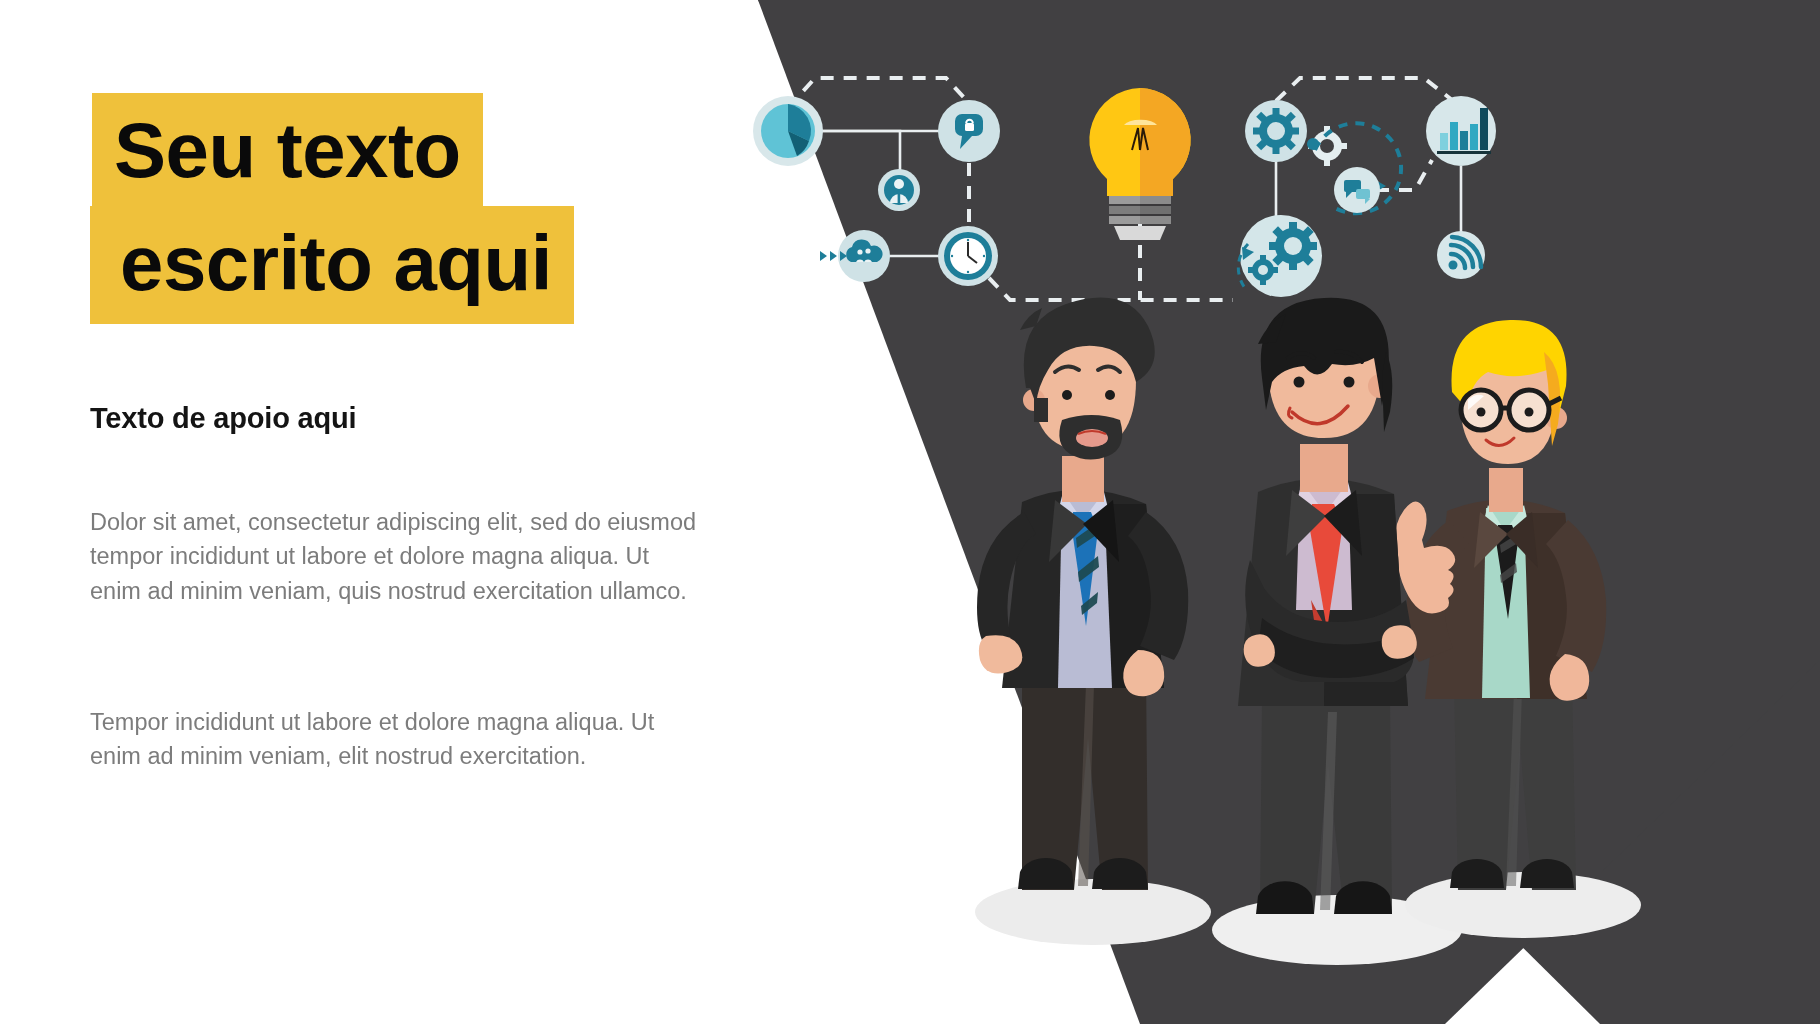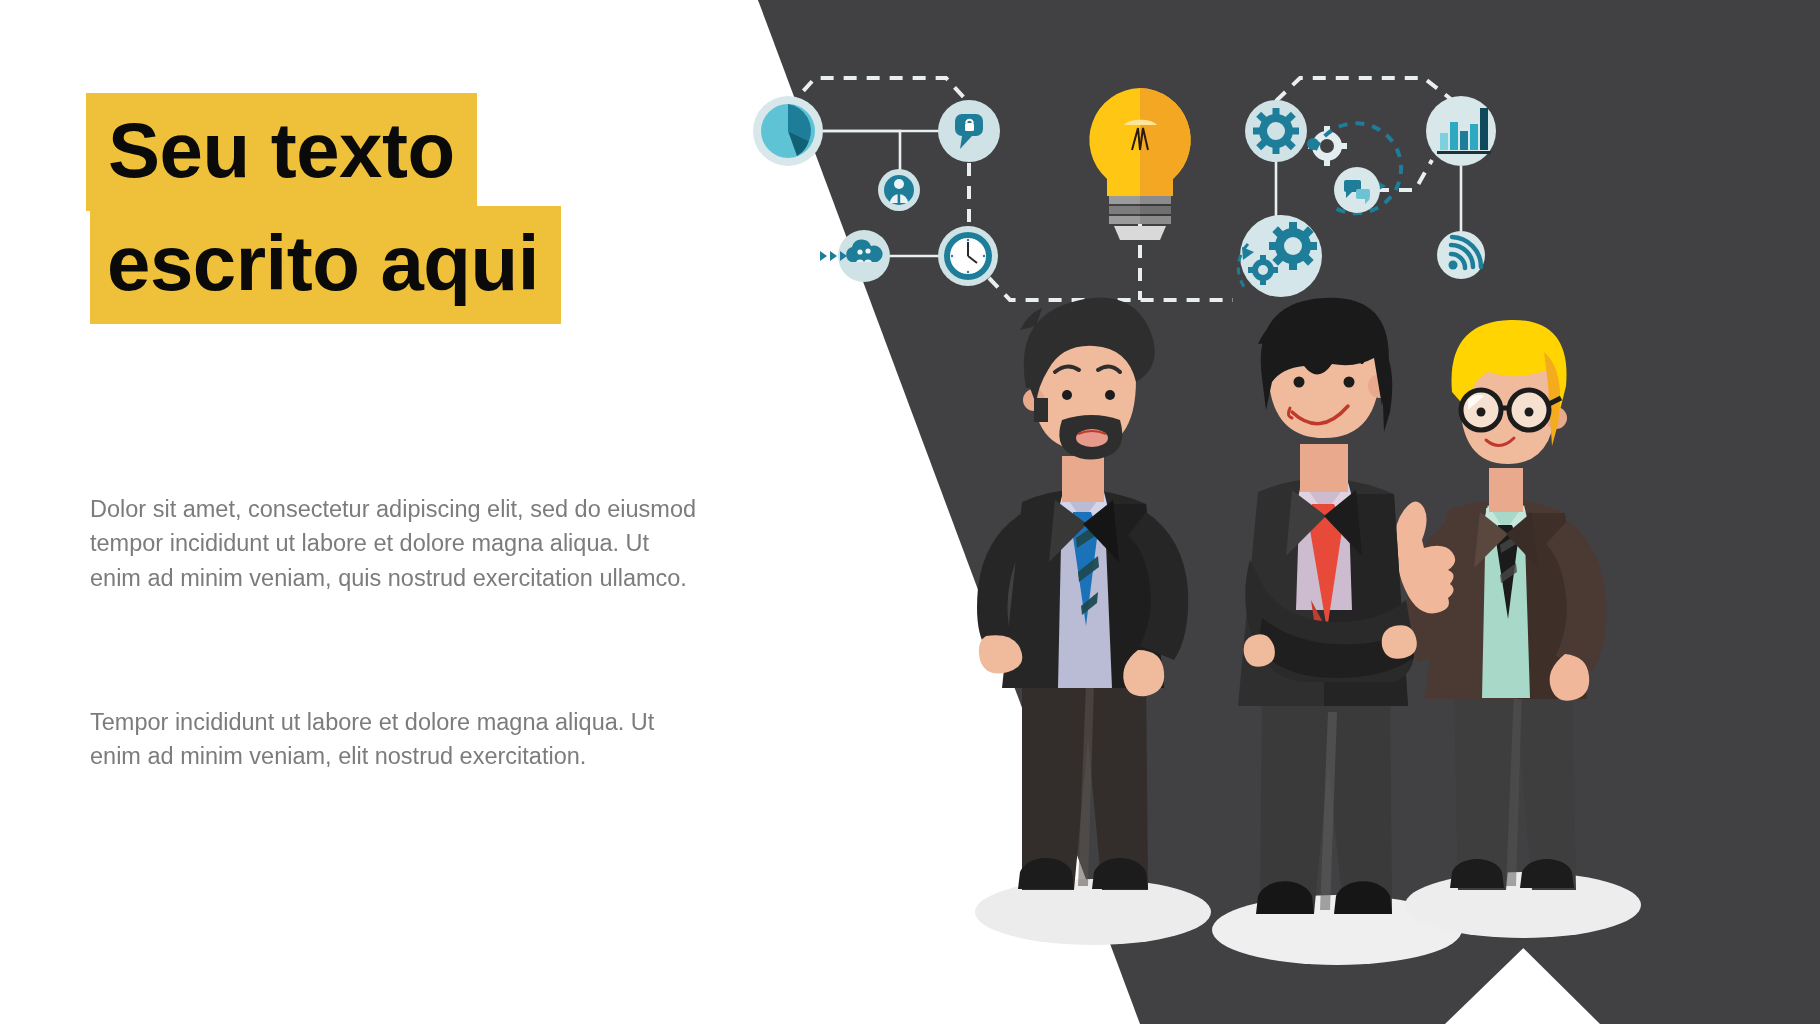--- a/index.html
+++ b/index.html
@@ -30,42 +30,42 @@
     display:inline-block;
     background:#EFC13B;
     color:#0a0a0a;
     font-weight:700;
     font-size:78px;
     line-height:1.0;
     letter-spacing:-0.5px;
     white-space:nowrap;
   }
   #title-line-1{
-    position:absolute; left:86px; top:93px;
+    position:absolute; left:92px; top:93px;
     padding:18px 22px 22px 22px;
     text-align:right;
   }
   #title-line-2{
     position:absolute; left:90px; top:206px;
-    padding:18px 22px 22px 17px;
+    padding:18px 22px 22px 30px;
   }
   #subhead{
     position:absolute; left:90px; top:402px;
     font-size:29px; font-weight:700; color:#141414;
     letter-spacing:-0.2px;
   }
   .body-par{
     position:absolute; left:90px;
     width:610px;
     font-size:23.5px;
     line-height:1.46;
     color:#7c7c7c;
     font-weight:400;
   }
-  #body-par-1{ top:492px; }
+  #body-par-1{ top:505px; }
   #body-par-2{ top:705px; }
 
   
   #art{
     position:absolute; left:0; top:0; width:1820px; height:1024px;
     z-index:4; pointer-events:none;
   }
   #people{
     position:absolute; left:0; top:0; width:1820px; height:1024px;
     z-index:5; pointer-events:none;
@@ -431,19 +431,20 @@
       <path d="M1292,412 q28,26 56,-6" fill="none" stroke="#C0392B" stroke-width="3.5" stroke-linecap="round"></path>
       <path d="M1290,408 q-4,8 2,10" fill="none" stroke="#C0392B" stroke-width="3" stroke-linecap="round"></path>
     </g>
 
   </svg>
 
   <div id="left-column">
     <div id="title-line-1" class="title-line">Seu texto</div>
     <div id="title-line-2" class="title-line">escrito aqui</div>
 
+    <div id="subhead">Texto de apoio aqui</div>
 
     <p id="body-par-1" class="body-par">Dolor sit amet, consectetur adipiscing elit, sed do eiusmod tempor incididunt ut labore et dolore magna aliqua. Ut enim ad minim veniam, quis nostrud exercitation ullamco.</p>
 
     <p id="body-par-2" class="body-par">Tempor incididunt ut labore et dolore magna aliqua. Ut enim ad minim veniam, elit nostrud exercitation.</p>
   </div>
 
 </div>
 
 </body></html>

